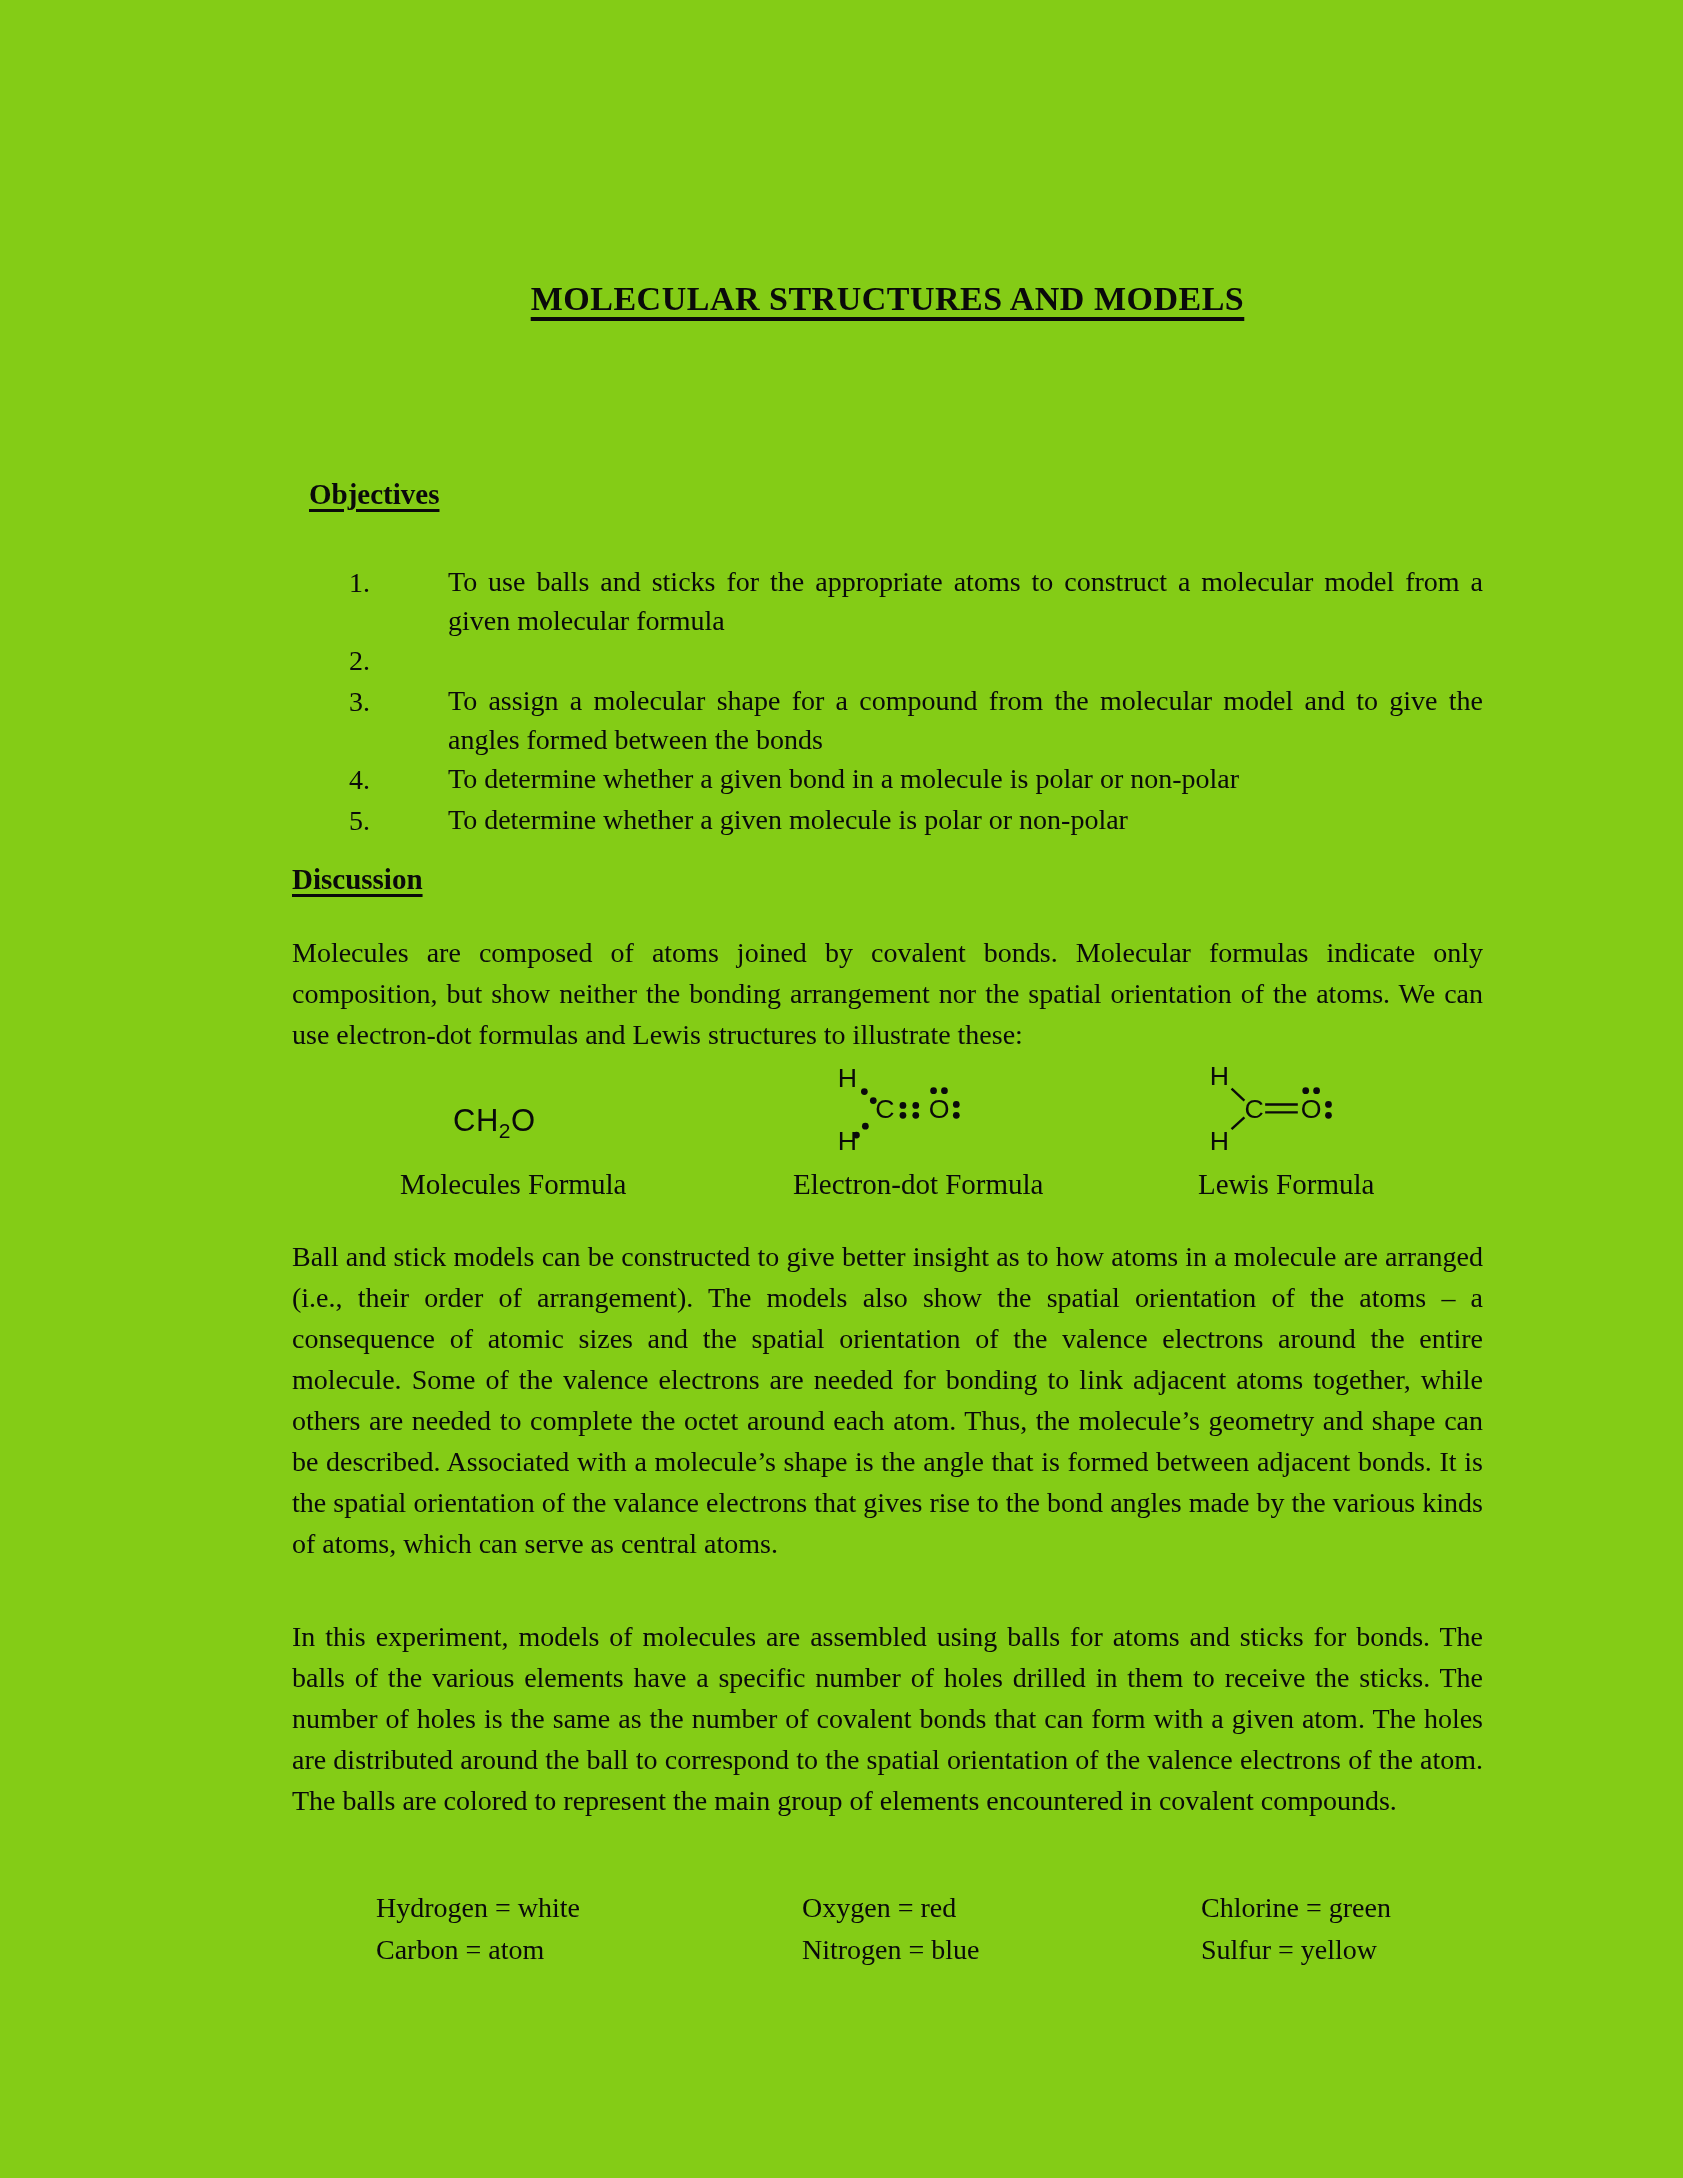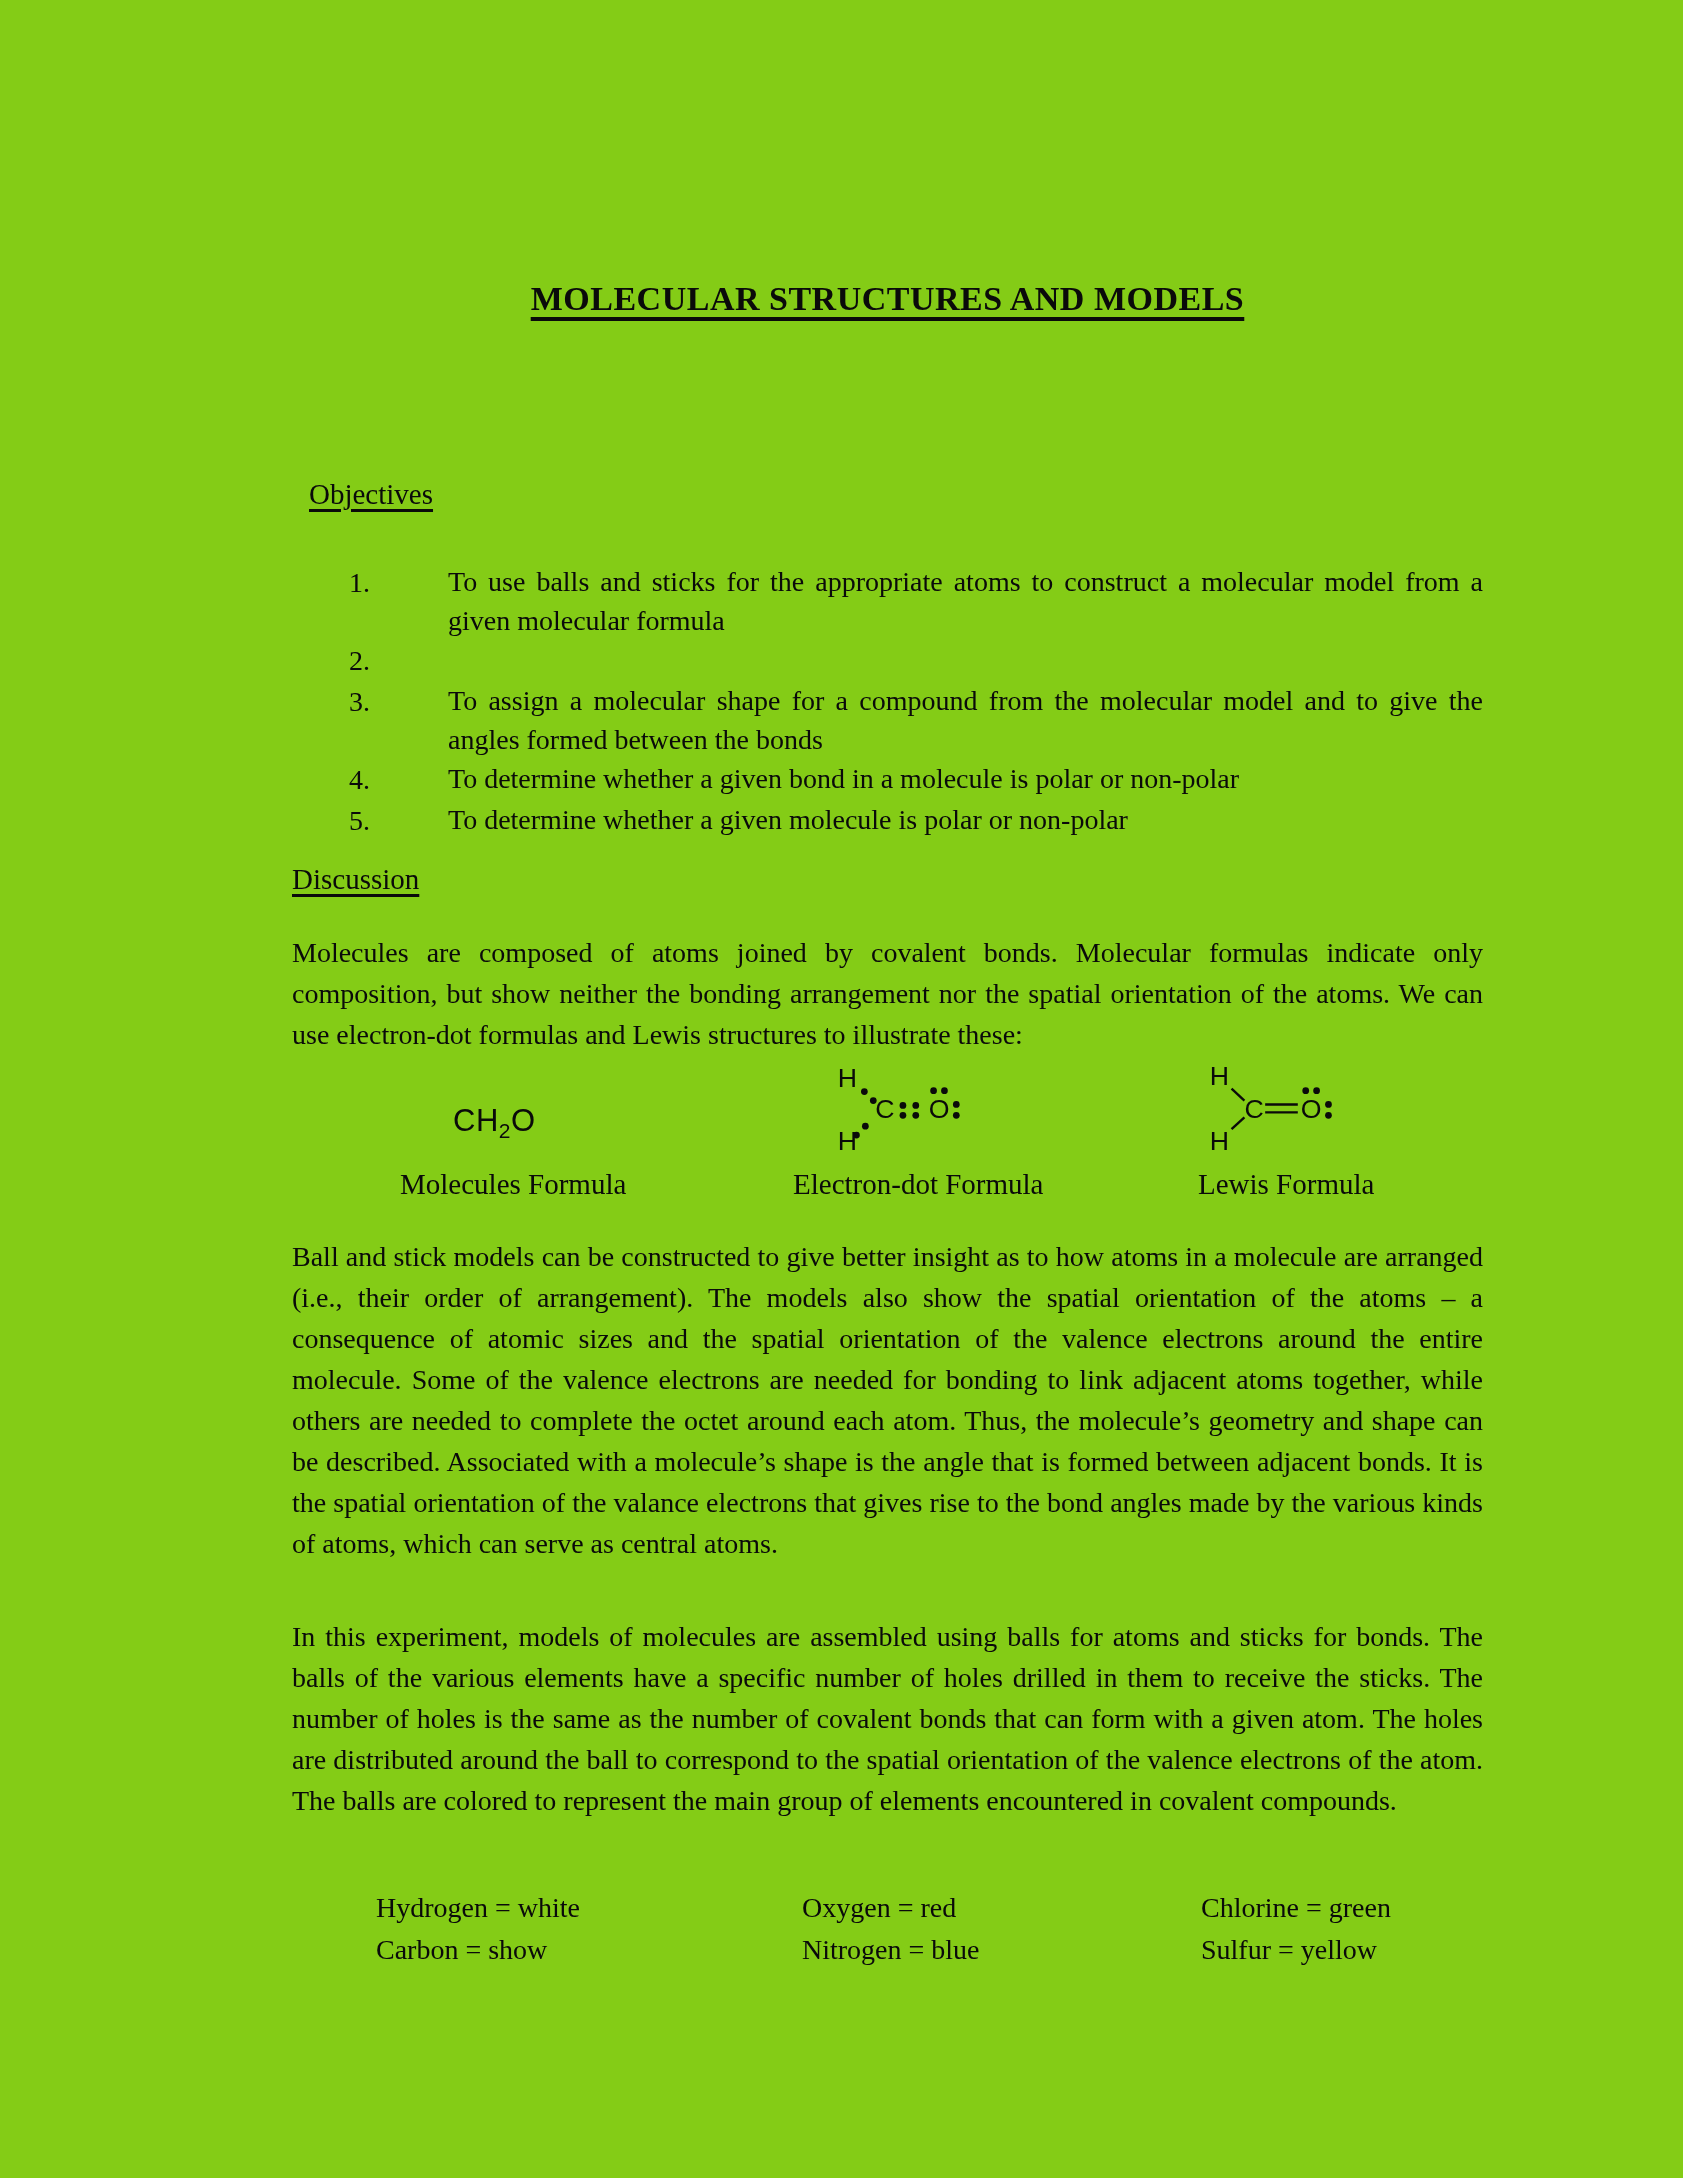--- a/index.html
+++ b/index.html
@@ -23,21 +23,21 @@
     font-weight: bold;
     letter-spacing: 0.5px;
     text-decoration: underline;
     text-decoration-thickness: 4px;
     text-underline-offset: 7px;
   }
   .section-heading {
     position: absolute;
     margin: 0;
     font-size: 29px;
-    font-weight: normal;
+    font-weight: bold;
     text-decoration: underline;
     text-decoration-thickness: 3px;
     text-underline-offset: 5px;
   }
   .objectives-heading { left: 309px; top: 478px; }
   .discussion-heading { left: 292px; top: 863px; }
 
   .obj-list {
     position: absolute;
     left: 292px;
@@ -200,21 +200,21 @@
 
   <p class="formula-label label-molecular">Molecules Formula</p>
   <p class="formula-label label-electron">Electron-dot Formula</p>
   <p class="formula-label label-lewis">Lewis Formula</p>
 
   <p class="body-text para-2">Ball and stick models can be constructed to give better insight as to how atoms in a molecule are arranged (i.e., their order of arrangement).  The models also show the spatial orientation of the atoms – a consequence of atomic sizes and the spatial orientation of the valence electrons around the entire molecule. Some of the valence electrons are needed for bonding to link adjacent atoms together, while others are needed to complete the octet around each atom.  Thus, the molecule’s geometry and shape can be described.  Associated with a molecule’s shape is the angle that is formed between adjacent bonds.  It is the spatial orientation of the valance electrons that gives rise to the bond angles made by the various kinds of atoms, which can serve as central atoms.</p>
   <p class="body-text para-3">In this experiment, models of molecules are assembled using balls for atoms and sticks for bonds.  The balls of the various elements have a specific number of holes drilled in them to receive the sticks.  The number of holes is the same as the number of covalent bonds that can form with a given atom.  The holes are distributed around the ball to correspond to the spatial orientation of the valence electrons of the atom.  The balls are colored to represent the main group of elements encountered in covalent compounds.</p>
 
   <div class="legend-col legend-col-1">
     <div>Hydrogen = white</div>
-    <div>Carbon = show</div>
+    <div>Carbon = atom</div>
   </div>
   <div class="legend-col legend-col-2">
     <div>Oxygen = red</div>
     <div>Nitrogen = blue</div>
   </div>
   <div class="legend-col legend-col-3">
     <div>Chlorine = green</div>
     <div>Sulfur = yellow</div>
   </div>
 

